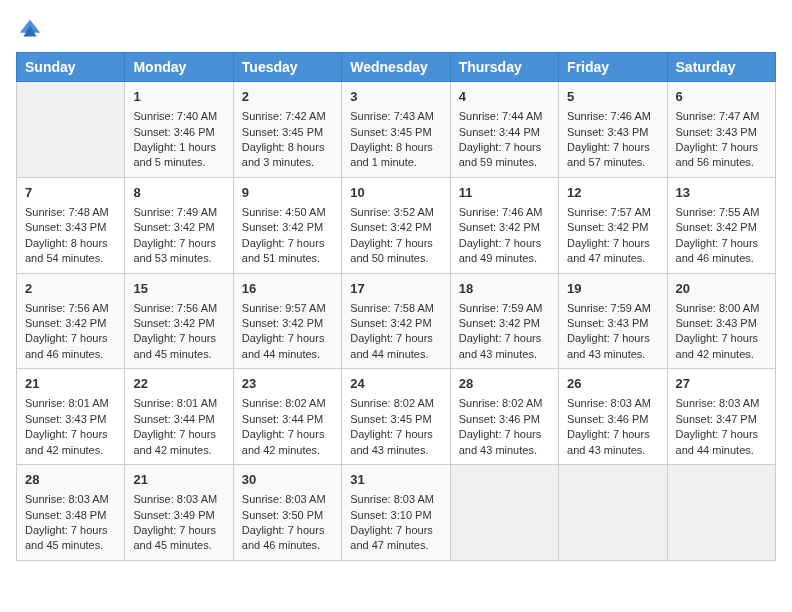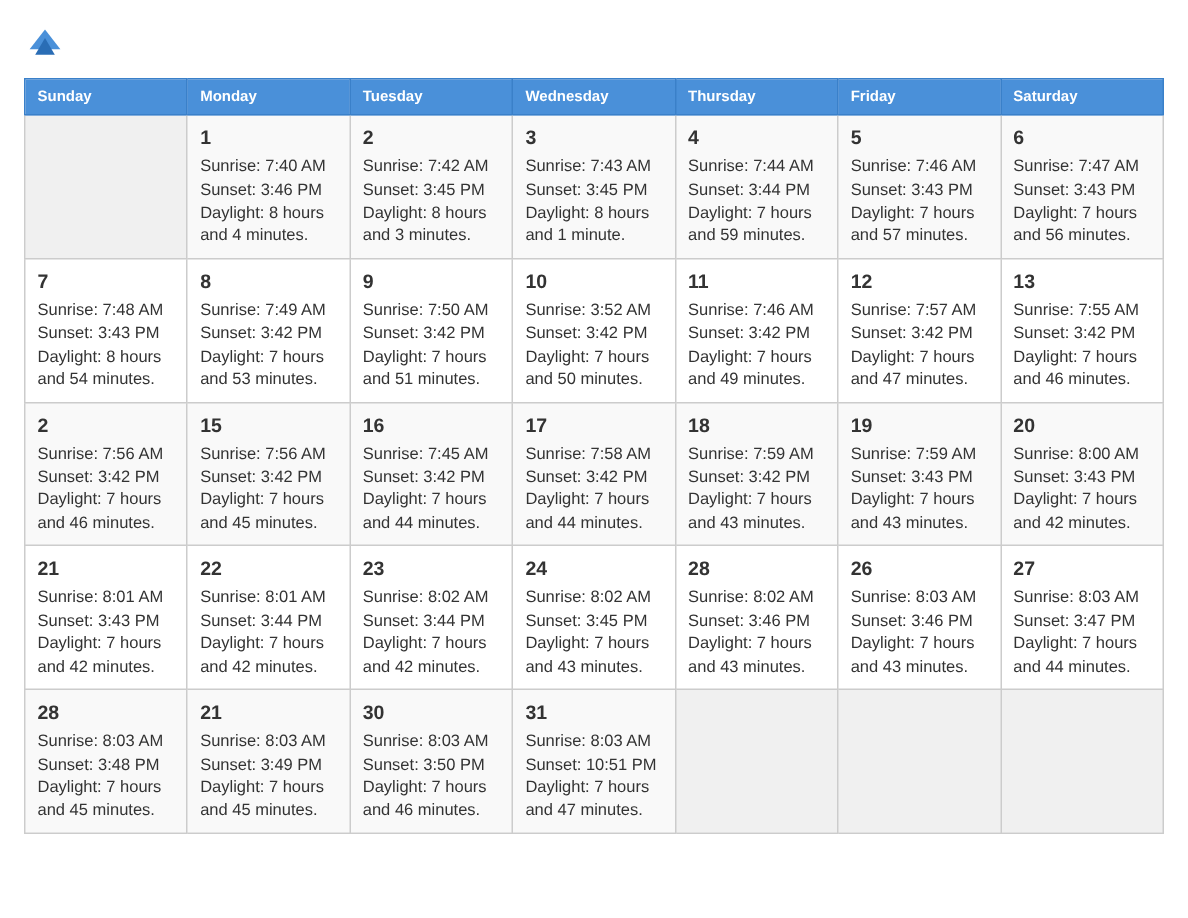--- a/index.html
+++ b/index.html
@@ -50,21 +50,21 @@
       border-collapse: collapse;
       font-size: 11px;
     }
     thead tr {
       background-color: #4a90d9;
       color: #fff;
     }
     thead th {
       padding: 6px 8px;
       text-align: left;
-      font-size: 10px;
+      font-size: 14px;
       font-weight: bold;
       border: 1px solid #3a80c9;
     }
     tbody td {
       vertical-align: top;
       padding: 6px 8px;
       border: 1px solid #ccc;
       min-width: 95px;
       min-height: 80px;
       color: #333;
@@ -119,21 +119,21 @@
         <th>Saturday</th>
       </tr>
   </thead>
   <tbody id="calendar-body">
   <tr>
         <td class="cell-empty"></td>
         <td>
           <div class="day-number">1</div>
           <div>Sunrise: 7:40 AM</div>
           <div>Sunset: 3:46 PM</div>
-          <div>Daylight: 8 hours and 4 minutes.</div>
+          <div>Daylight: 1 hours and 5 minutes.</div>
         </td>
         <td>
           <div class="day-number">2</div>
           <div>Sunrise: 7:42 AM</div>
           <div>Sunset: 3:45 PM</div>
           <div>Daylight: 8 hours and 3 minutes.</div>
         </td>
         <td>
           <div class="day-number">3</div>
           <div>Sunrise: 7:43 AM</div>
@@ -167,21 +167,21 @@
           <div>Daylight: 8 hours and 54 minutes.</div>
         </td>
         <td>
           <div class="day-number">8</div>
           <div>Sunrise: 7:49 AM</div>
           <div>Sunset: 3:42 PM</div>
           <div>Daylight: 7 hours and 53 minutes.</div>
         </td>
         <td>
           <div class="day-number">9</div>
-          <div>Sunrise: 7:50 AM</div>
+          <div>Sunrise: 4:50 AM</div>
           <div>Sunset: 3:42 PM</div>
           <div>Daylight: 7 hours and 51 minutes.</div>
         </td>
         <td>
           <div class="day-number">10</div>
           <div>Sunrise: 3:52 AM</div>
           <div>Sunset: 3:42 PM</div>
           <div>Daylight: 7 hours and 50 minutes.</div>
         </td>
         <td>
@@ -211,21 +211,21 @@
           <div>Daylight: 7 hours and 46 minutes.</div>
         </td>
         <td>
           <div class="day-number">15</div>
           <div>Sunrise: 7:56 AM</div>
           <div>Sunset: 3:42 PM</div>
           <div>Daylight: 7 hours and 45 minutes.</div>
         </td>
         <td>
           <div class="day-number">16</div>
-          <div>Sunrise: 7:45 AM</div>
+          <div>Sunrise: 9:57 AM</div>
           <div>Sunset: 3:42 PM</div>
           <div>Daylight: 7 hours and 44 minutes.</div>
         </td>
         <td>
           <div class="day-number">17</div>
           <div>Sunrise: 7:58 AM</div>
           <div>Sunset: 3:42 PM</div>
           <div>Daylight: 7 hours and 44 minutes.</div>
         </td>
         <td>
@@ -306,21 +306,21 @@
         </td>
         <td>
           <div class="day-number">30</div>
           <div>Sunrise: 8:03 AM</div>
           <div>Sunset: 3:50 PM</div>
           <div>Daylight: 7 hours and 46 minutes.</div>
         </td>
         <td>
           <div class="day-number">31</div>
           <div>Sunrise: 8:03 AM</div>
-          <div>Sunset: 10:51 PM</div>
+          <div>Sunset: 3:10 PM</div>
           <div>Daylight: 7 hours and 47 minutes.</div>
         </td>
         <td class="cell-empty"></td>
         <td class="cell-empty"></td>
         <td class="cell-empty"></td>
       </tr>
     </tbody>
 </table>
 
 </body></html>

